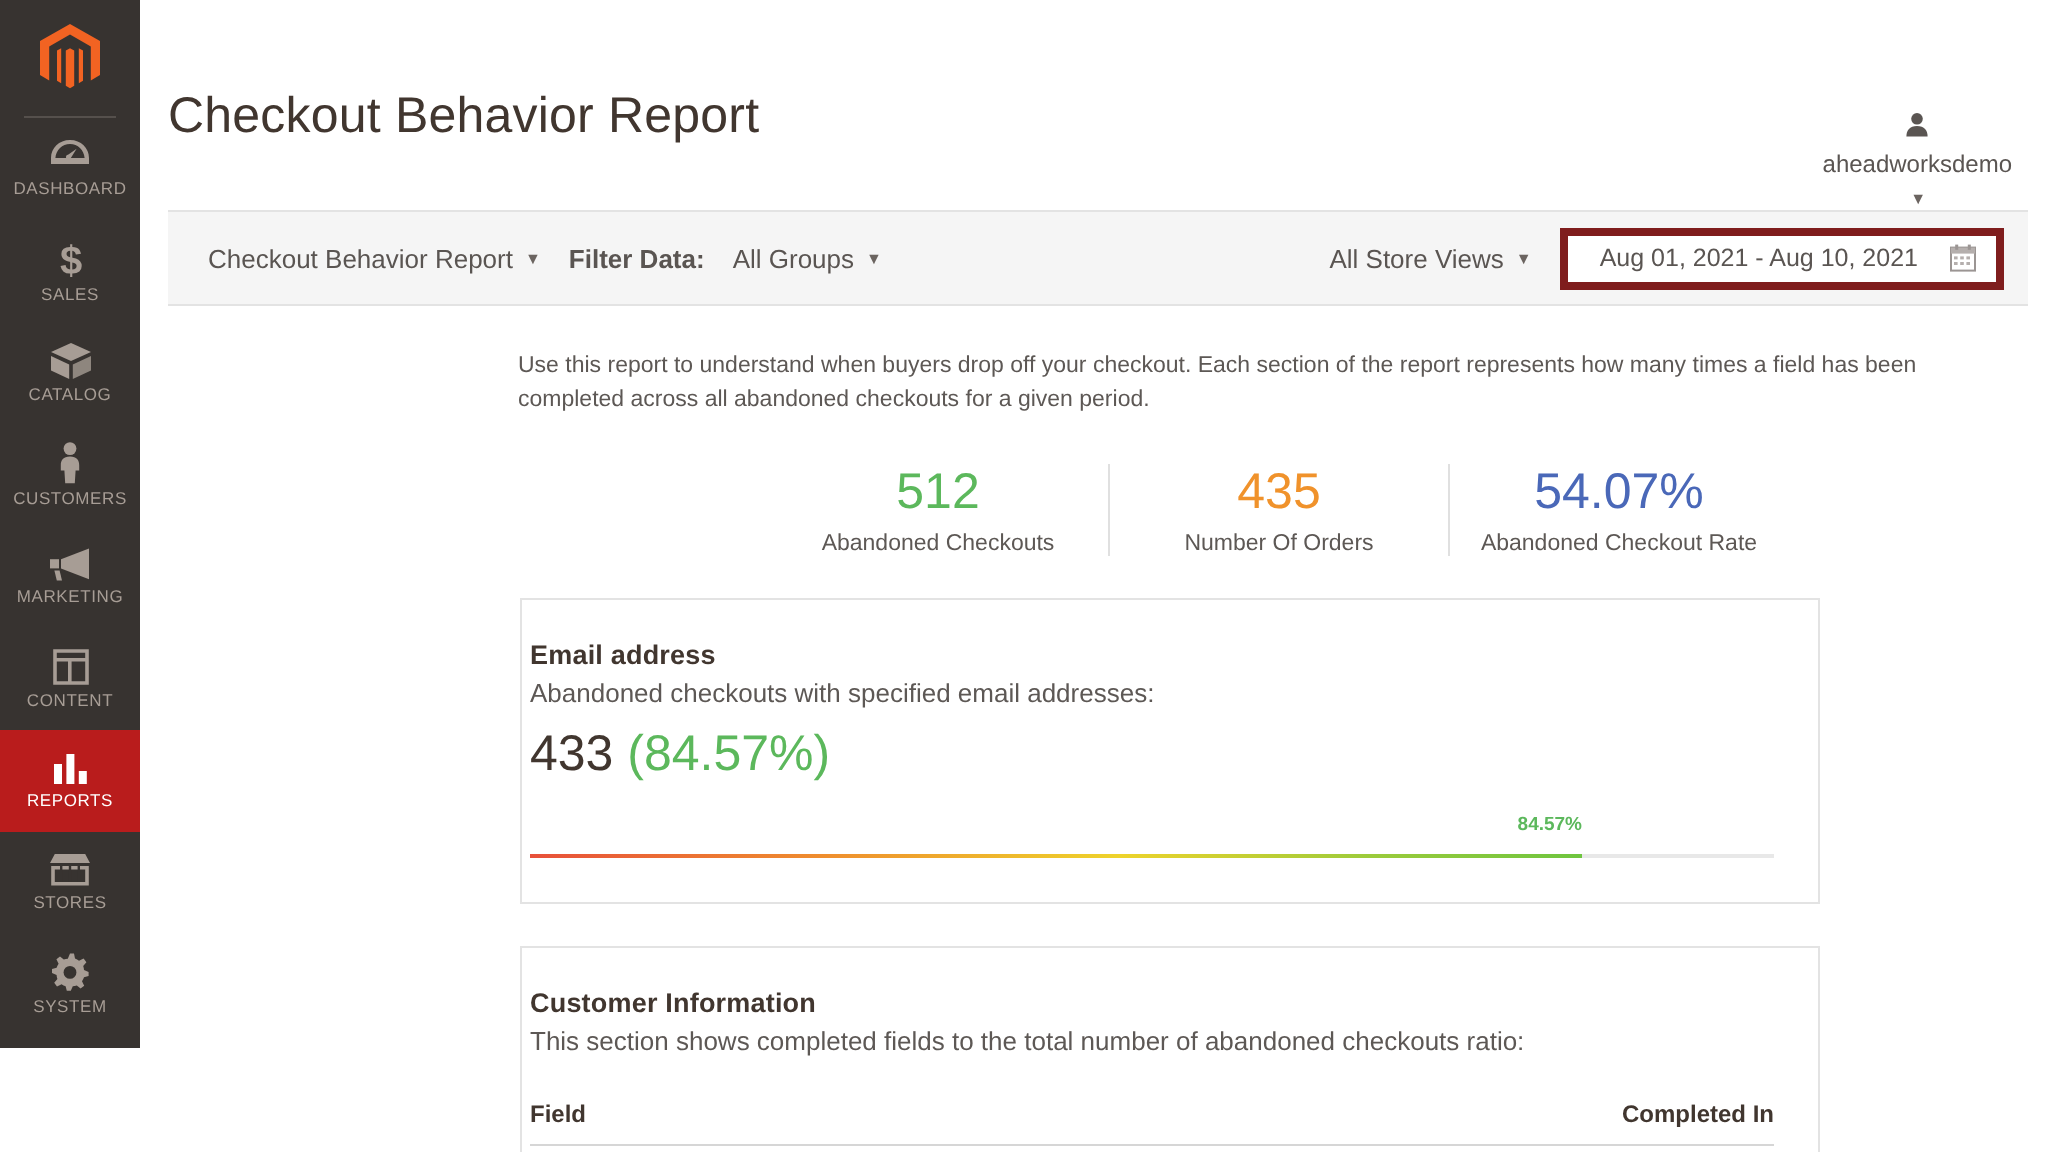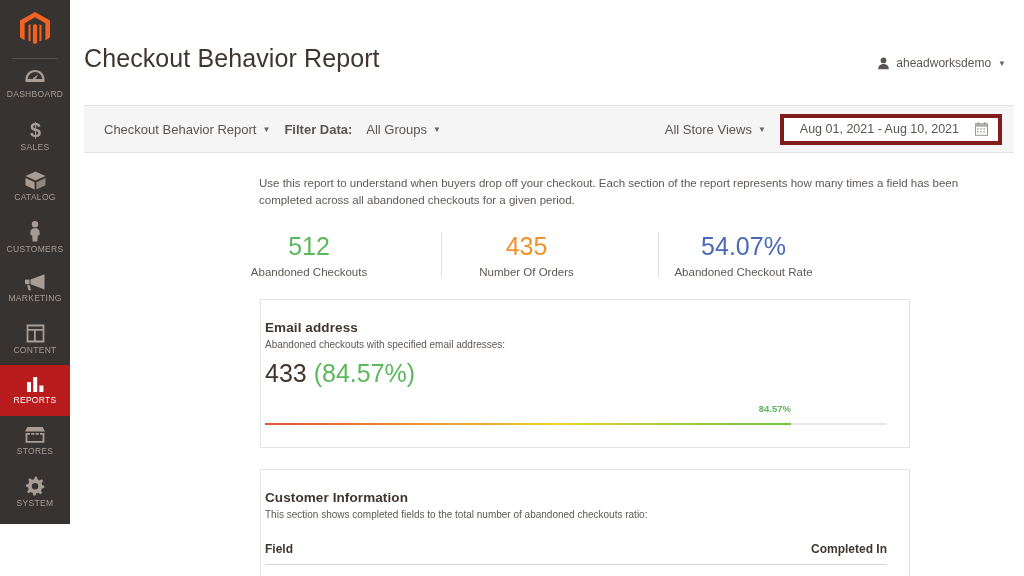--- a/index.html
+++ b/index.html
@@ -75,20 +75,21 @@
     line-height: 1;
   }
   .admin-user {
     display: flex; align-items: center;
     gap: 6px;
     font-size: 12px;
     color: #5a5552;
     margin-top: 10px;
     cursor: pointer;
     white-space: nowrap;
+    flex-direction: column;
   }
   .admin-user .caret { font-size: 8px; color: #6b6460; margin-left: 1px; }
 
   
   .toolbar {
     background: #f5f5f5;
     border-top: 1px solid #e3e3e3;
     border-bottom: 1px solid #e3e3e3;
     height: 48px;
     margin: 0 10px 0 14px;
@@ -120,25 +121,24 @@
   .intro {
     font-size: 11.5px;
     color: #5d5855;
     line-height: 1.5;
     max-width: 745px;
     margin-left: 175px;
   }
 
   .kpis {
     display: flex;
-    justify-content: flex-start;
+    justify-content: flex-end;
     margin-top: 22px;
     margin-left: 140px;
     margin-right: 120px;
-    gap: 47px;
   }
   .kpi {
     flex: 0 0 170px;
     text-align: center;
     padding: 0 6px;
   }
   .kpi + .kpi { border-left: 1px solid #e0e0e0; }
   .kpi-val { font-size: 25px; line-height: 1.15; font-weight: 400; }
   .kpi-lbl { font-size: 11.5px; color: #5d5855; margin-top: 6px; }
 
@@ -147,21 +147,21 @@
     border: 1px solid #e3e3e3;
     background: #ffffff;
     margin: 21px 104px 0 176px;
     padding: 20px 22px 18px 4px;
   }
   .panel-title {
     font-size: 13.5px; font-weight: bold; color: #41362f;
     letter-spacing: .1px;
   }
   .panel-sub {
-    font-size: 10px; color: #5d5855; margin-top: 4px;
+    font-size: 13px; color: #5d5855; margin-top: 4px;
   }
   .big-stat {
     font-size: 25px; color: #41362f; margin-top: 9px; font-weight: 400;
   }
   .big-stat .pct { color: #5cb85c; }
 
   .bar-wrap { margin-top: 15px; position: relative; height: 26px; }
   .bar-pct {
     position: absolute;
     font-size: 9.5px;

